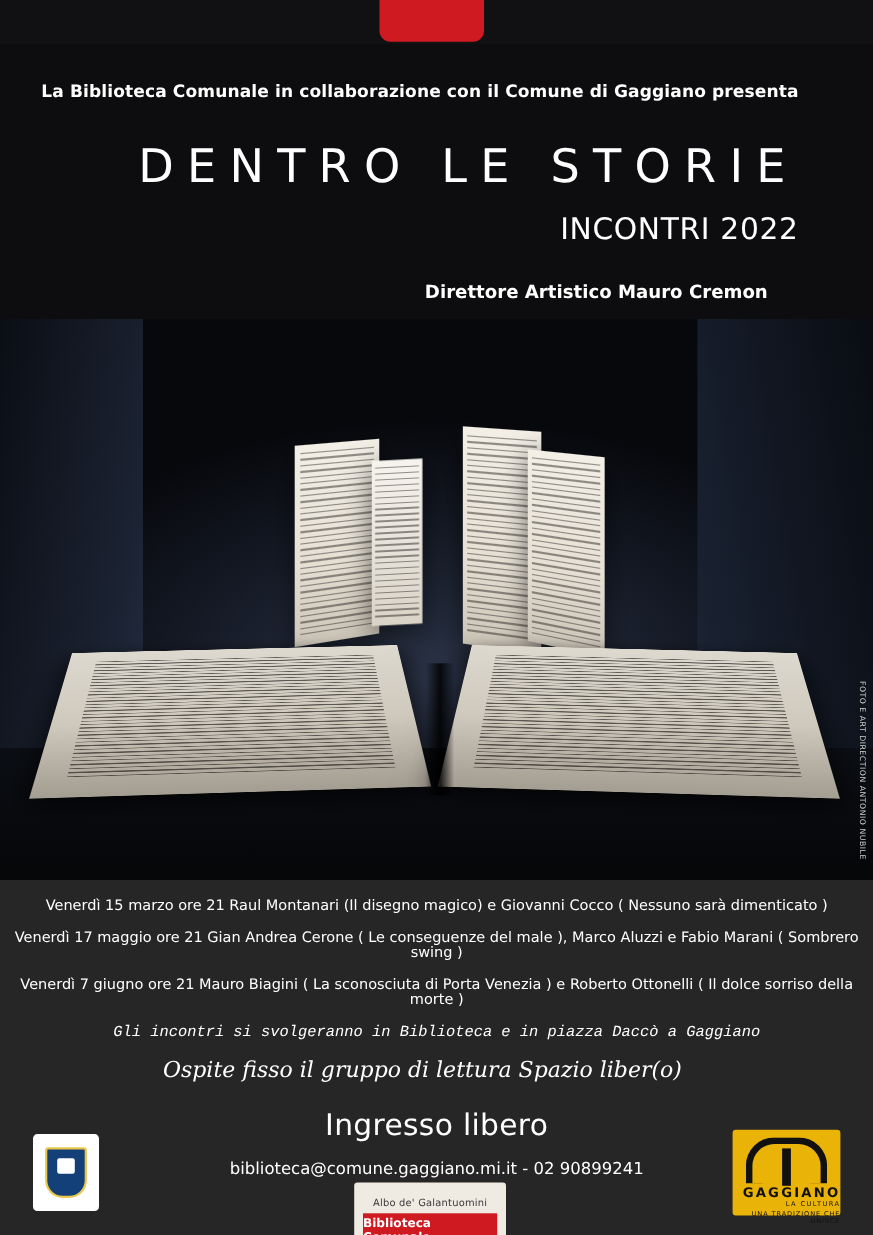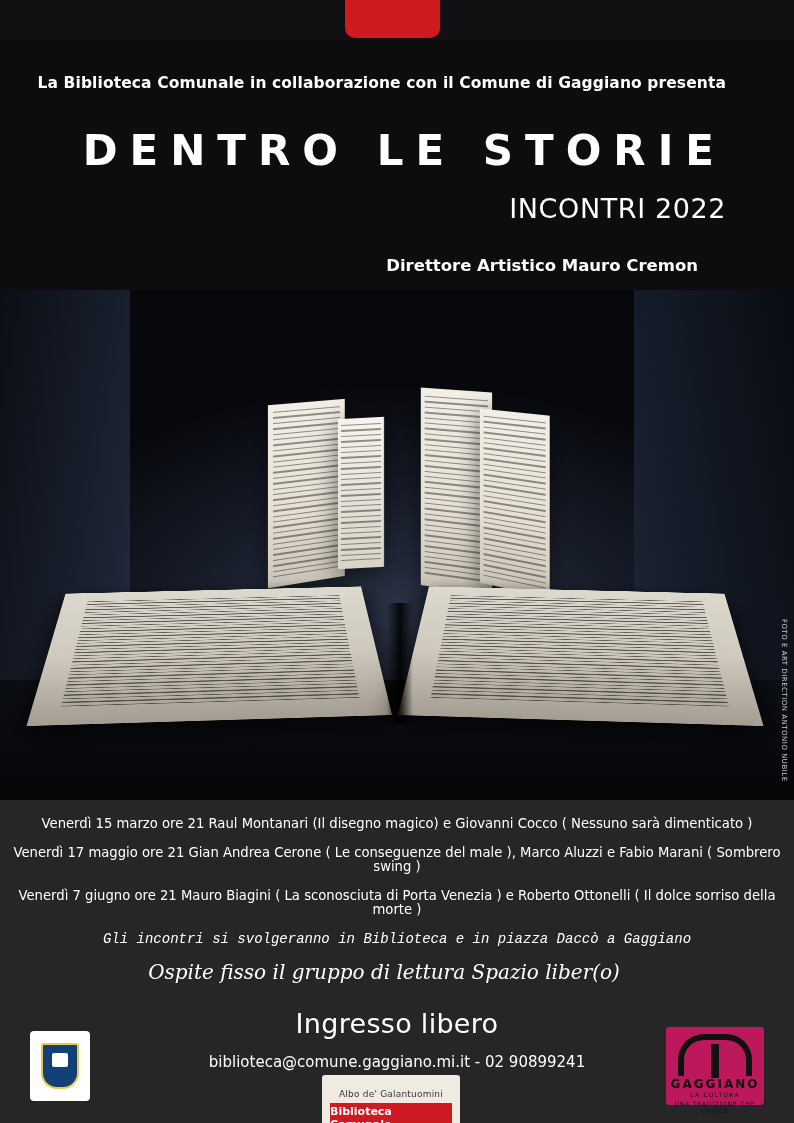--- a/index.html
+++ b/index.html
@@ -49,21 +49,21 @@
     font-family: "DejaVu Sans", sans-serif;
     font-size: 15.5px;
     font-weight: bold;
     letter-spacing: 0.1px;
     color: #ffffff;
     margin-top: 34px;
   }
   .title {
     font-family: "DejaVu Sans", sans-serif;
     font-size: 42px;
-    font-weight: bold;
+    font-weight: normal;
     letter-spacing: 12px;
     color: #ffffff;
     margin-top: 34px;
     padding-left: 12px;
   }
   .subtitle {
     font-family: "DejaVu Sans", sans-serif;
     font-size: 27px;
     font-weight: normal;
     letter-spacing: 0.6px;
@@ -291,23 +291,23 @@
     font-weight: bold;
     padding: 2px 0 3px;
   }
 
   .logo-gaggiano {
     position: absolute;
     right: 30px;
     bottom: 18px;
     width: 98px;
     height: 78px;
-    background: #be185d;
+    background: #eab308;
     border-radius: 3px;
-    text-align: center;
+    text-align: right;
   }
   .lg-arch {
     margin: 7px auto 0;
     width: 62px;
     height: 36px;
     border: 6px solid #111111;
     border-bottom: none;
     border-radius: 26px 26px 0 0;
     position: relative;
   }

